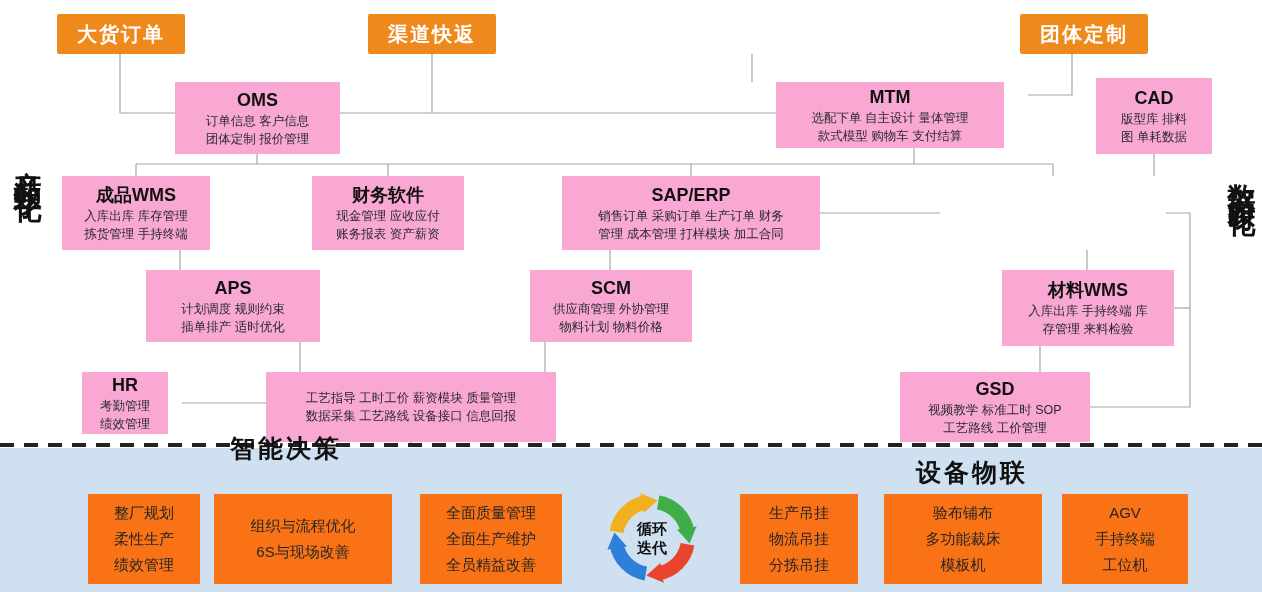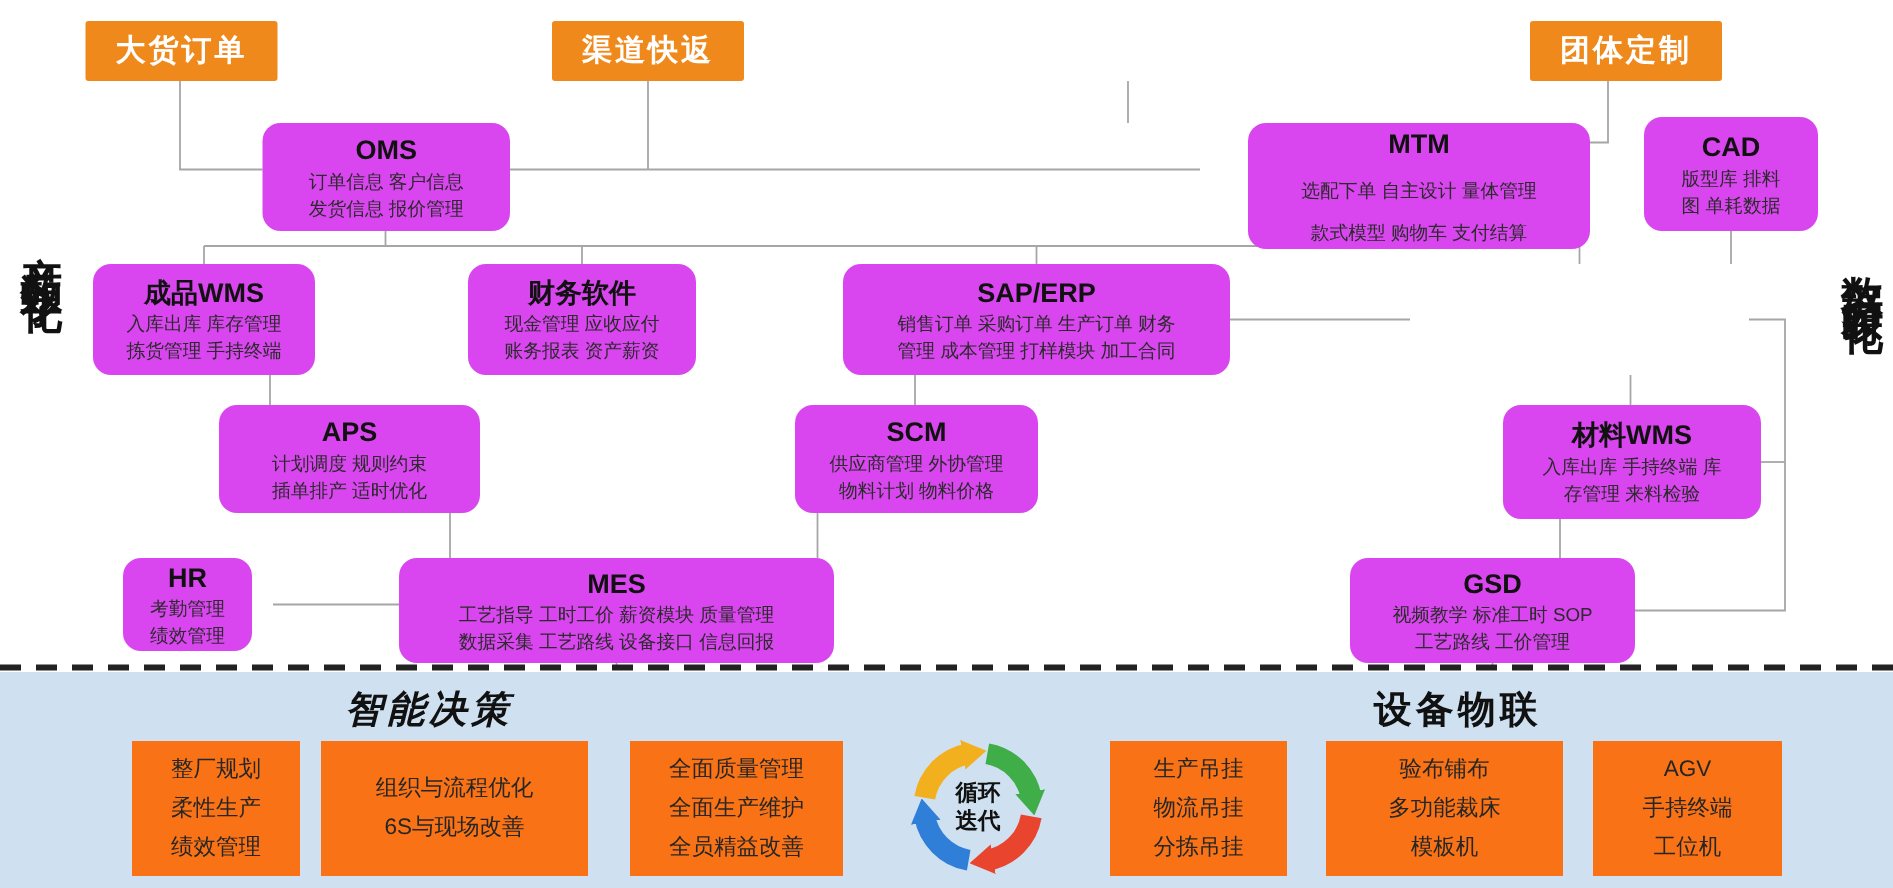--- a/index.html
+++ b/index.html
@@ -7,22 +7,22 @@
     position:relative;width:1262px;height:592px;overflow:hidden;background:#fff;
     font-family:"Liberation Sans","DejaVu Sans",sans-serif;color:#1a1a1a;
   }
   .connectors{position:absolute;left:0;top:0;width:1262px;height:592px;z-index:1;}
   .entry-btn{
     position:absolute;z-index:3;background:#f0891c;color:#fff;font-weight:bold;
     font-size:20px;text-align:center;line-height:40px;height:40px;border-radius:2px;
     letter-spacing:2px;
   }
   .sys{
-    position:absolute;z-index:2;background:#d946ef;text-align:center;
-    display:flex;flex-direction:column;justify-content:center;padding:2px 4px;box-sizing:border-box;border-radius:12px;
+    position:absolute;z-index:2;background:#f9a8d4;text-align:center;
+    display:flex;flex-direction:column;justify-content:center;padding:2px 4px;box-sizing:border-box;
   }
   .sys-title{font-weight:bold;font-size:18px;color:#111;line-height:1.35;}
   .sys-line{font-size:12.5px;color:#2b2b2b;line-height:1.45;white-space:nowrap;}
   .vlabel{
     position:absolute;z-index:3;writing-mode:vertical-rl;text-orientation:upright;
     font-weight:bold;letter-spacing:6px;
   }
   .vlabel.main{font-size:28px;color:#111;}
   .vlabel.panel{font-size:23px;color:#f0891c;}
   .dashline{
@@ -79,24 +79,24 @@
     <polyline points="1174,308 1190,308"></polyline>
   </svg>
 
   <div class="entry-btn" style="left:57px;top:14px;width:128px;">大货订单</div>
   <div class="entry-btn" style="left:368px;top:14px;width:128px;">渠道快返</div>
   <div class="entry-btn" style="left:1008px;top:14px;width:128px;margin-left:12px;">团体定制</div>
 
   <div class="sys" style="left:175px;top:82px;width:165px;height:72px;">
     <div class="sys-title">OMS</div>
     <div class="sys-line">订单信息 客户信息</div>
-    <div class="sys-line">发货信息 报价管理</div>
-  </div>
-
-  <div class="sys" style="left:832px;top:82px;width:228px;height:84px;justify-content:space-between;">
+    <div class="sys-line">团体定制 报价管理</div>
+  </div>
+
+  <div class="sys" style="left:776px;top:82px;width:228px;height:66px;">
     <div class="sys-title">MTM</div>
     <div class="sys-line">选配下单 自主设计 量体管理</div>
     <div class="sys-line">款式模型 购物车 支付结算</div>
   </div>
 
   <div class="sys" style="left:1096px;top:78px;width:116px;height:76px;">
     <div class="sys-title">CAD</div>
     <div class="sys-line">版型库 排料</div>
     <div class="sys-line">图 单耗数据</div>
   </div>
@@ -138,42 +138,41 @@
     <div class="sys-line">存管理 来料检验</div>
   </div>
 
   <div class="sys" style="left:82px;top:372px;width:86px;height:62px;">
     <div class="sys-title">HR</div>
     <div class="sys-line">考勤管理</div>
     <div class="sys-line">绩效管理</div>
   </div>
 
   <div class="sys" style="left:266px;top:372px;width:290px;height:70px;">
-    <div class="sys-title">MES</div>
     <div class="sys-line">工艺指导 工时工价 薪资模块 质量管理</div>
     <div class="sys-line">数据采集 工艺路线 设备接口 信息回报</div>
   </div>
 
   <div class="sys" style="left:900px;top:372px;width:190px;height:70px;">
     <div class="sys-title">GSD</div>
     <div class="sys-line">视频教学 标准工时 SOP</div>
     <div class="sys-line">工艺路线 工价管理</div>
   </div>
 
   <div class="vlabel main" style="left:8px;top:148px;">产品数字化</div>
   <div class="vlabel main" style="left:1222px;top:162px;">数据实时化</div>
 
   <div class="dashline"></div>
 
   <div class="panel"></div>
 
   <div class="vlabel panel" style="left:12px;top:456px;">流程标准化</div>
   <div class="vlabel panel" style="left:1226px;top:456px;">生产自动化</div>
 
-  <div class="panel-header" style="left:230px;top:456px;font-style:italic;">智能决策</div>
+  <div class="panel-header" style="left:230px;top:432px;">智能决策</div>
   <div class="panel-header" style="left:916px;top:456px;">设备物联</div>
 
   <div class="card" style="left:88px;top:494px;width:112px;">
     <div class="card-line">整厂规划</div>
     <div class="card-line">柔性生产</div>
     <div class="card-line">绩效管理</div>
   </div>
   <div class="card" style="left:214px;top:494px;width:178px;">
     <div class="card-line">组织与流程优化</div>
     <div class="card-line">6S与现场改善</div>

